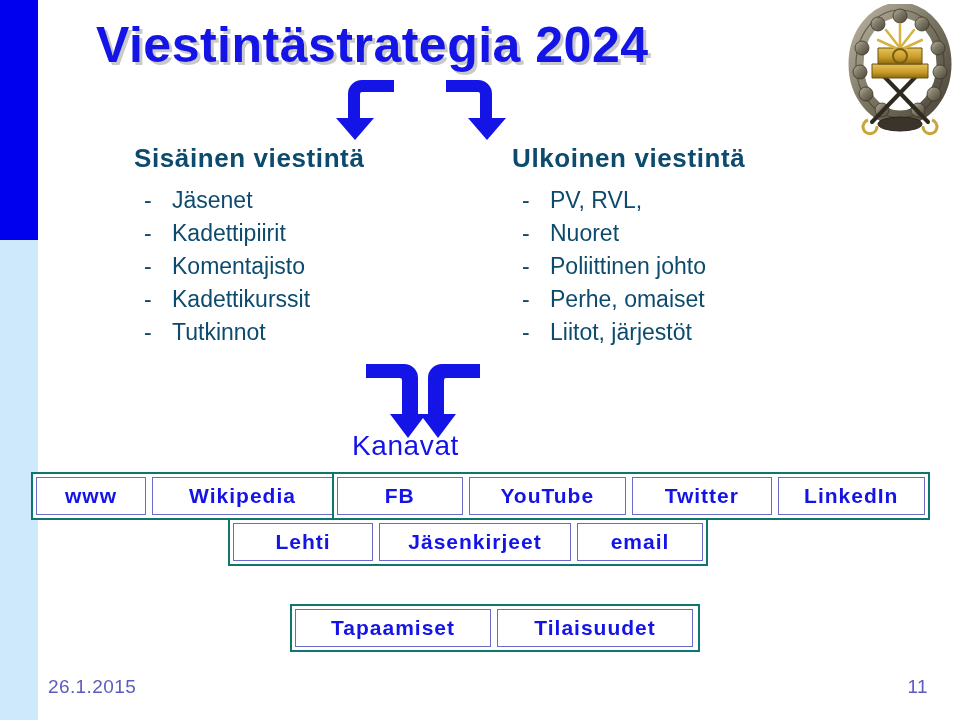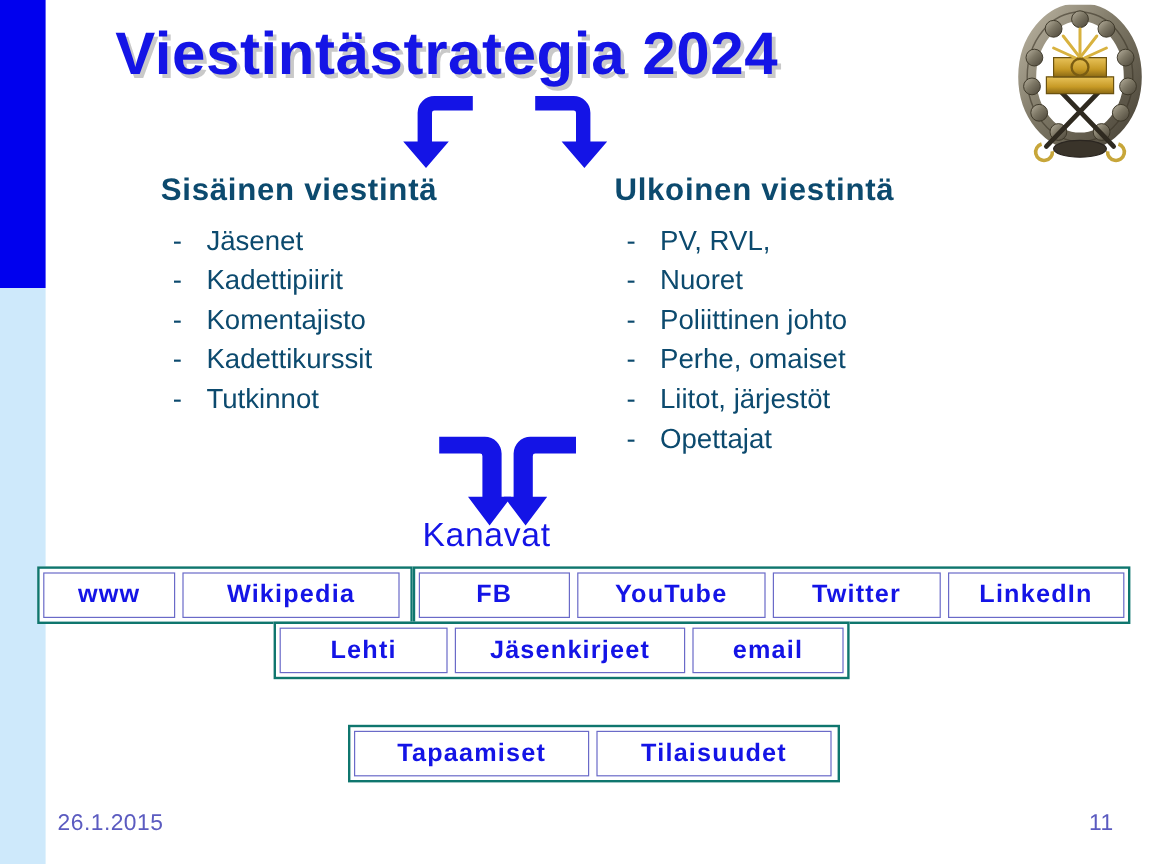--- a/index.html
+++ b/index.html
@@ -113,21 +113,21 @@
     justify-content: center;
     color: #1414e6;
     font-weight: bold;
     font-size: 21px;
     letter-spacing: 1px;
     height: 38px;
     white-space: nowrap;
   }
 
   #group-web    { left: 31px;  top: 472px; width: 313px; height: 48px; }
-  #group-social { left: 344px; top: 472px; width: 598px; height: 48px; }
+  #group-social { left: 332px; top: 472px; width: 598px; height: 48px; }
   #group-print  { left: 228px; top: 518px; width: 480px; height: 48px; }
   #group-events { left: 290px; top: 604px; width: 410px; height: 48px; }
 
   
   .footer-date {
     position: absolute;
     left: 48px; top: 676px;
     font-size: 19px;
     color: #5b5bc0;
     letter-spacing: 0.4px;
@@ -231,21 +231,20 @@
   </div>
 
   <div class="col" id="col-external">
     <div class="col-heading">Ulkoinen viestintä</div>
     <ul class="bullet-list">
       <li><span class="bullet-dash">-</span><span>PV, RVL,</span></li>
       <li><span class="bullet-dash">-</span><span>Nuoret</span></li>
       <li><span class="bullet-dash">-</span><span>Poliittinen johto</span></li>
       <li><span class="bullet-dash">-</span><span>Perhe, omaiset</span></li>
       <li><span class="bullet-dash">-</span><span>Liitot, järjestöt</span></li>
-      <li><span class="bullet-dash">-</span><span>Opettajat</span></li>
     </ul>
   </div>
 
   <div class="kanavat-label">Kanavat</div>
 
   <div class="group" id="group-web">
     <div class="chip" style="width:110px">www</div>
     <div class="chip" style="width:181px">Wikipedia</div>
   </div>
 

